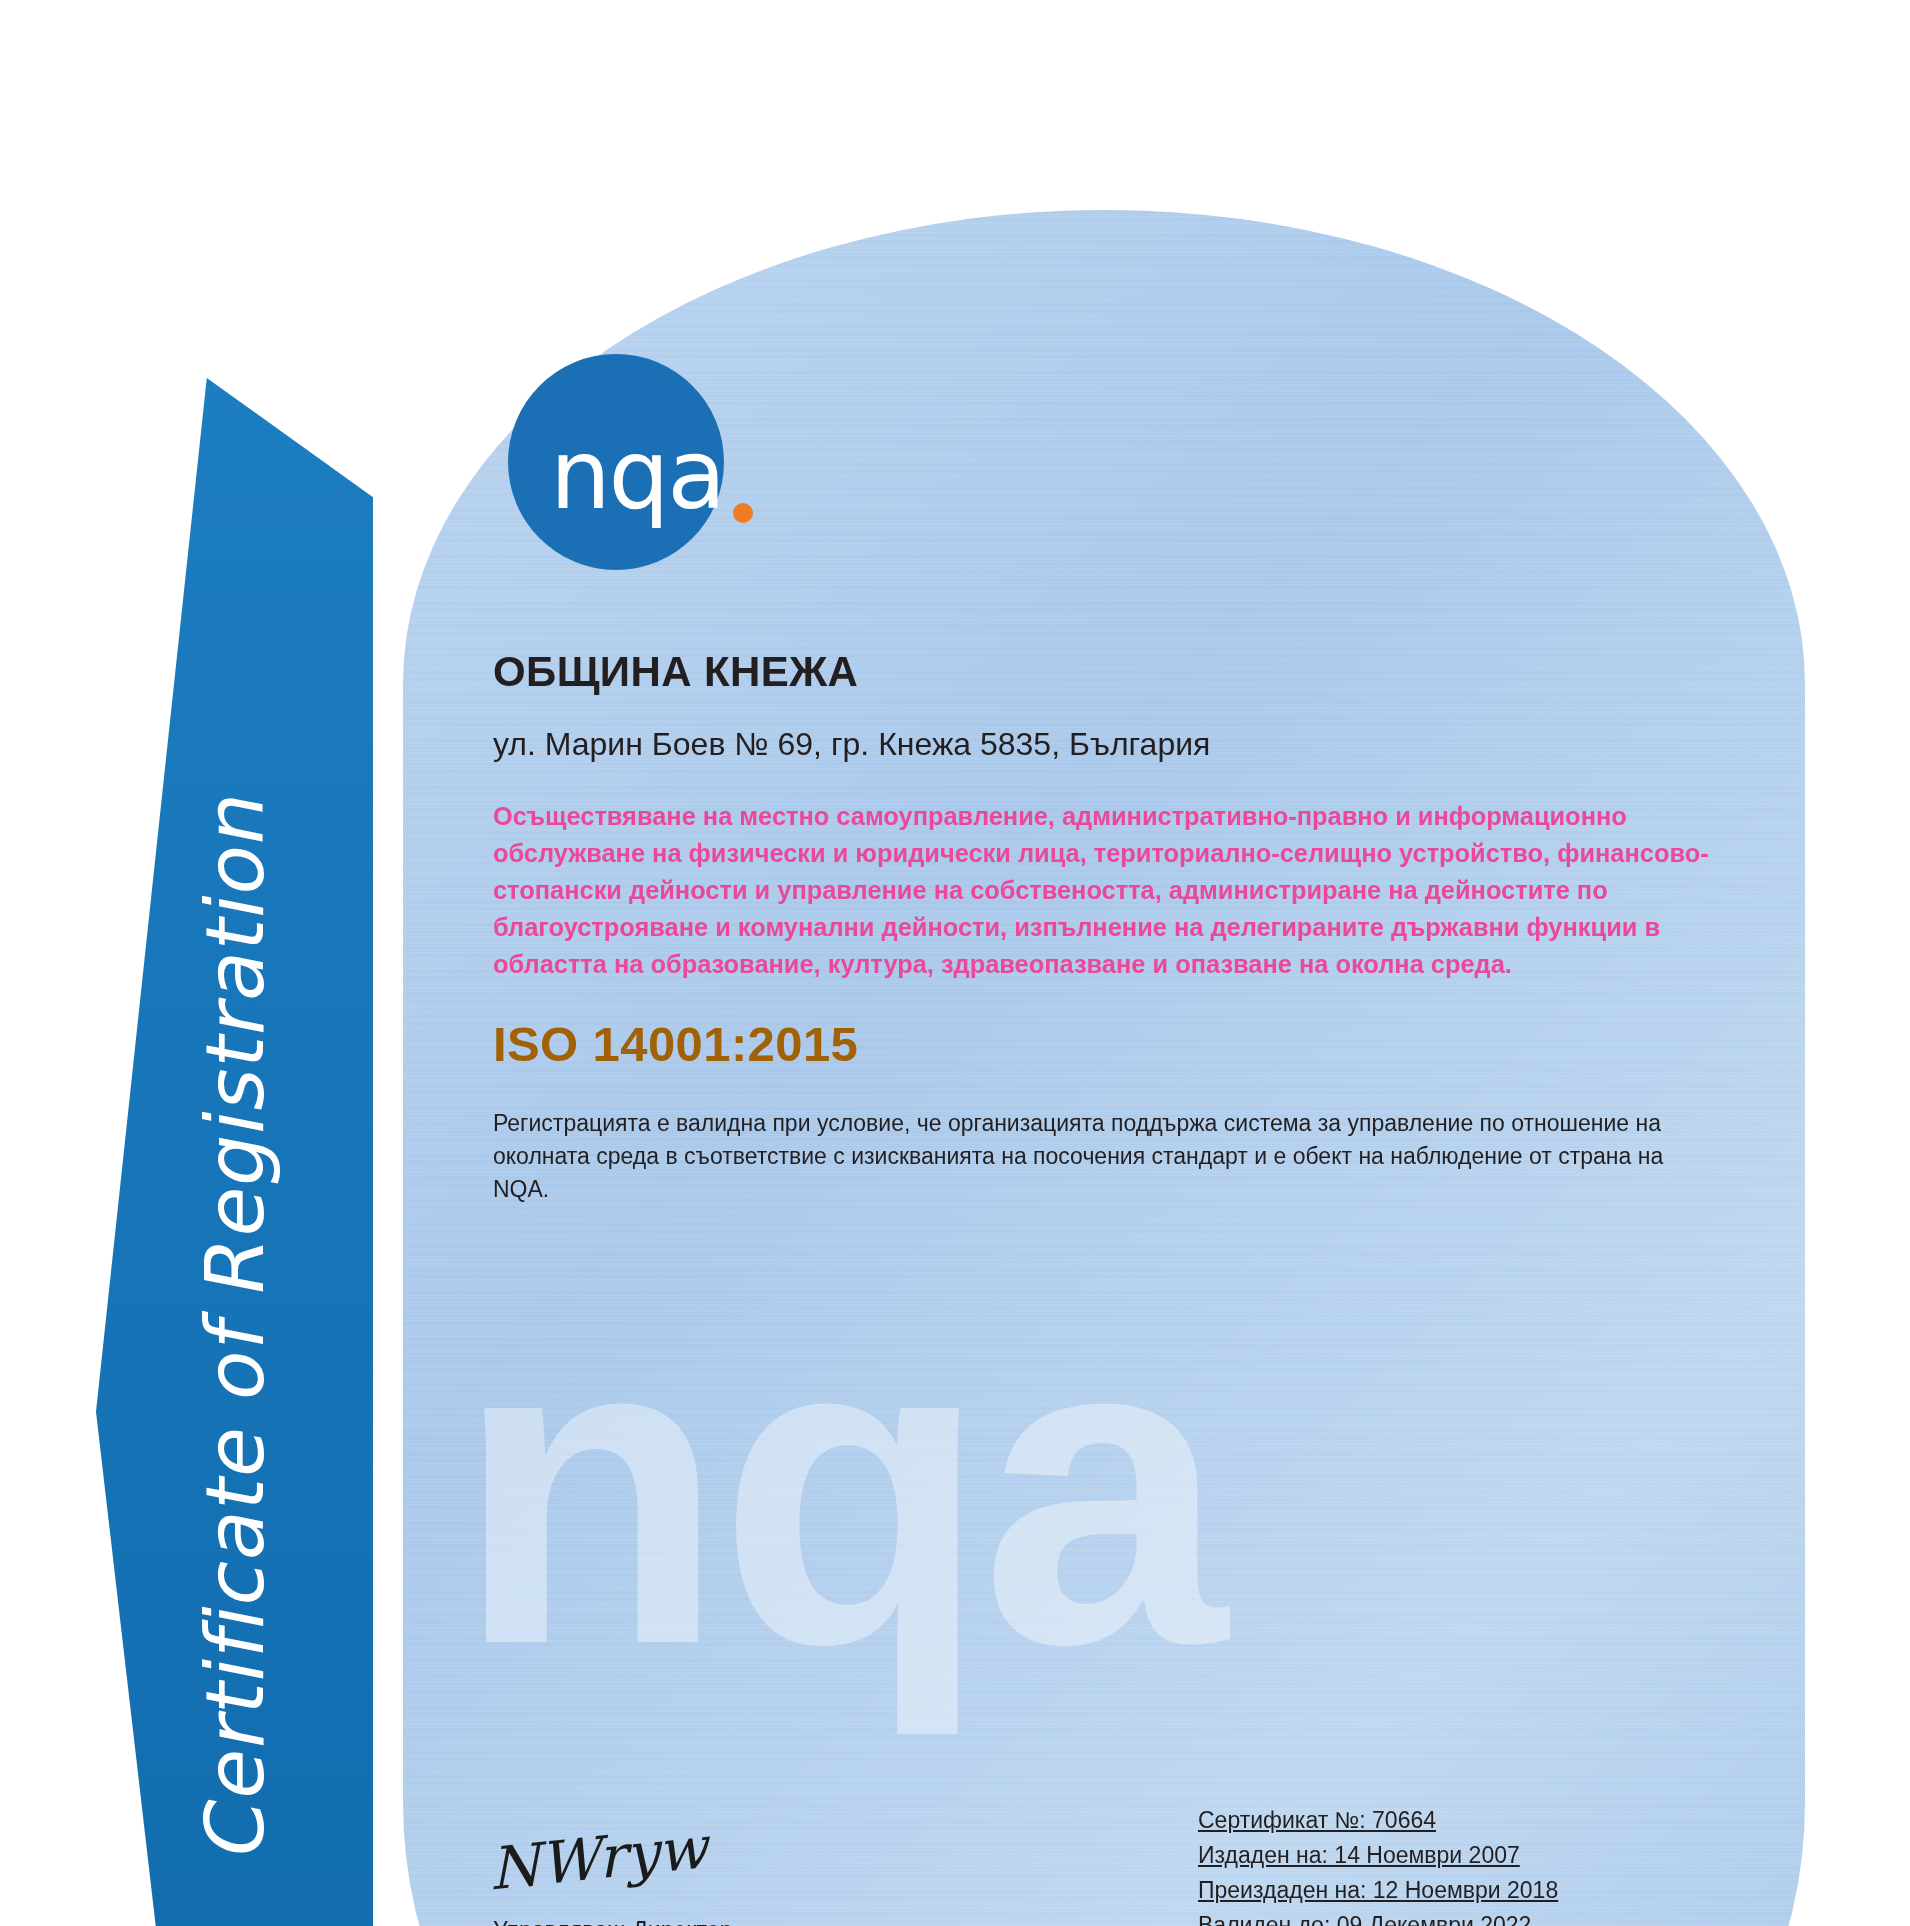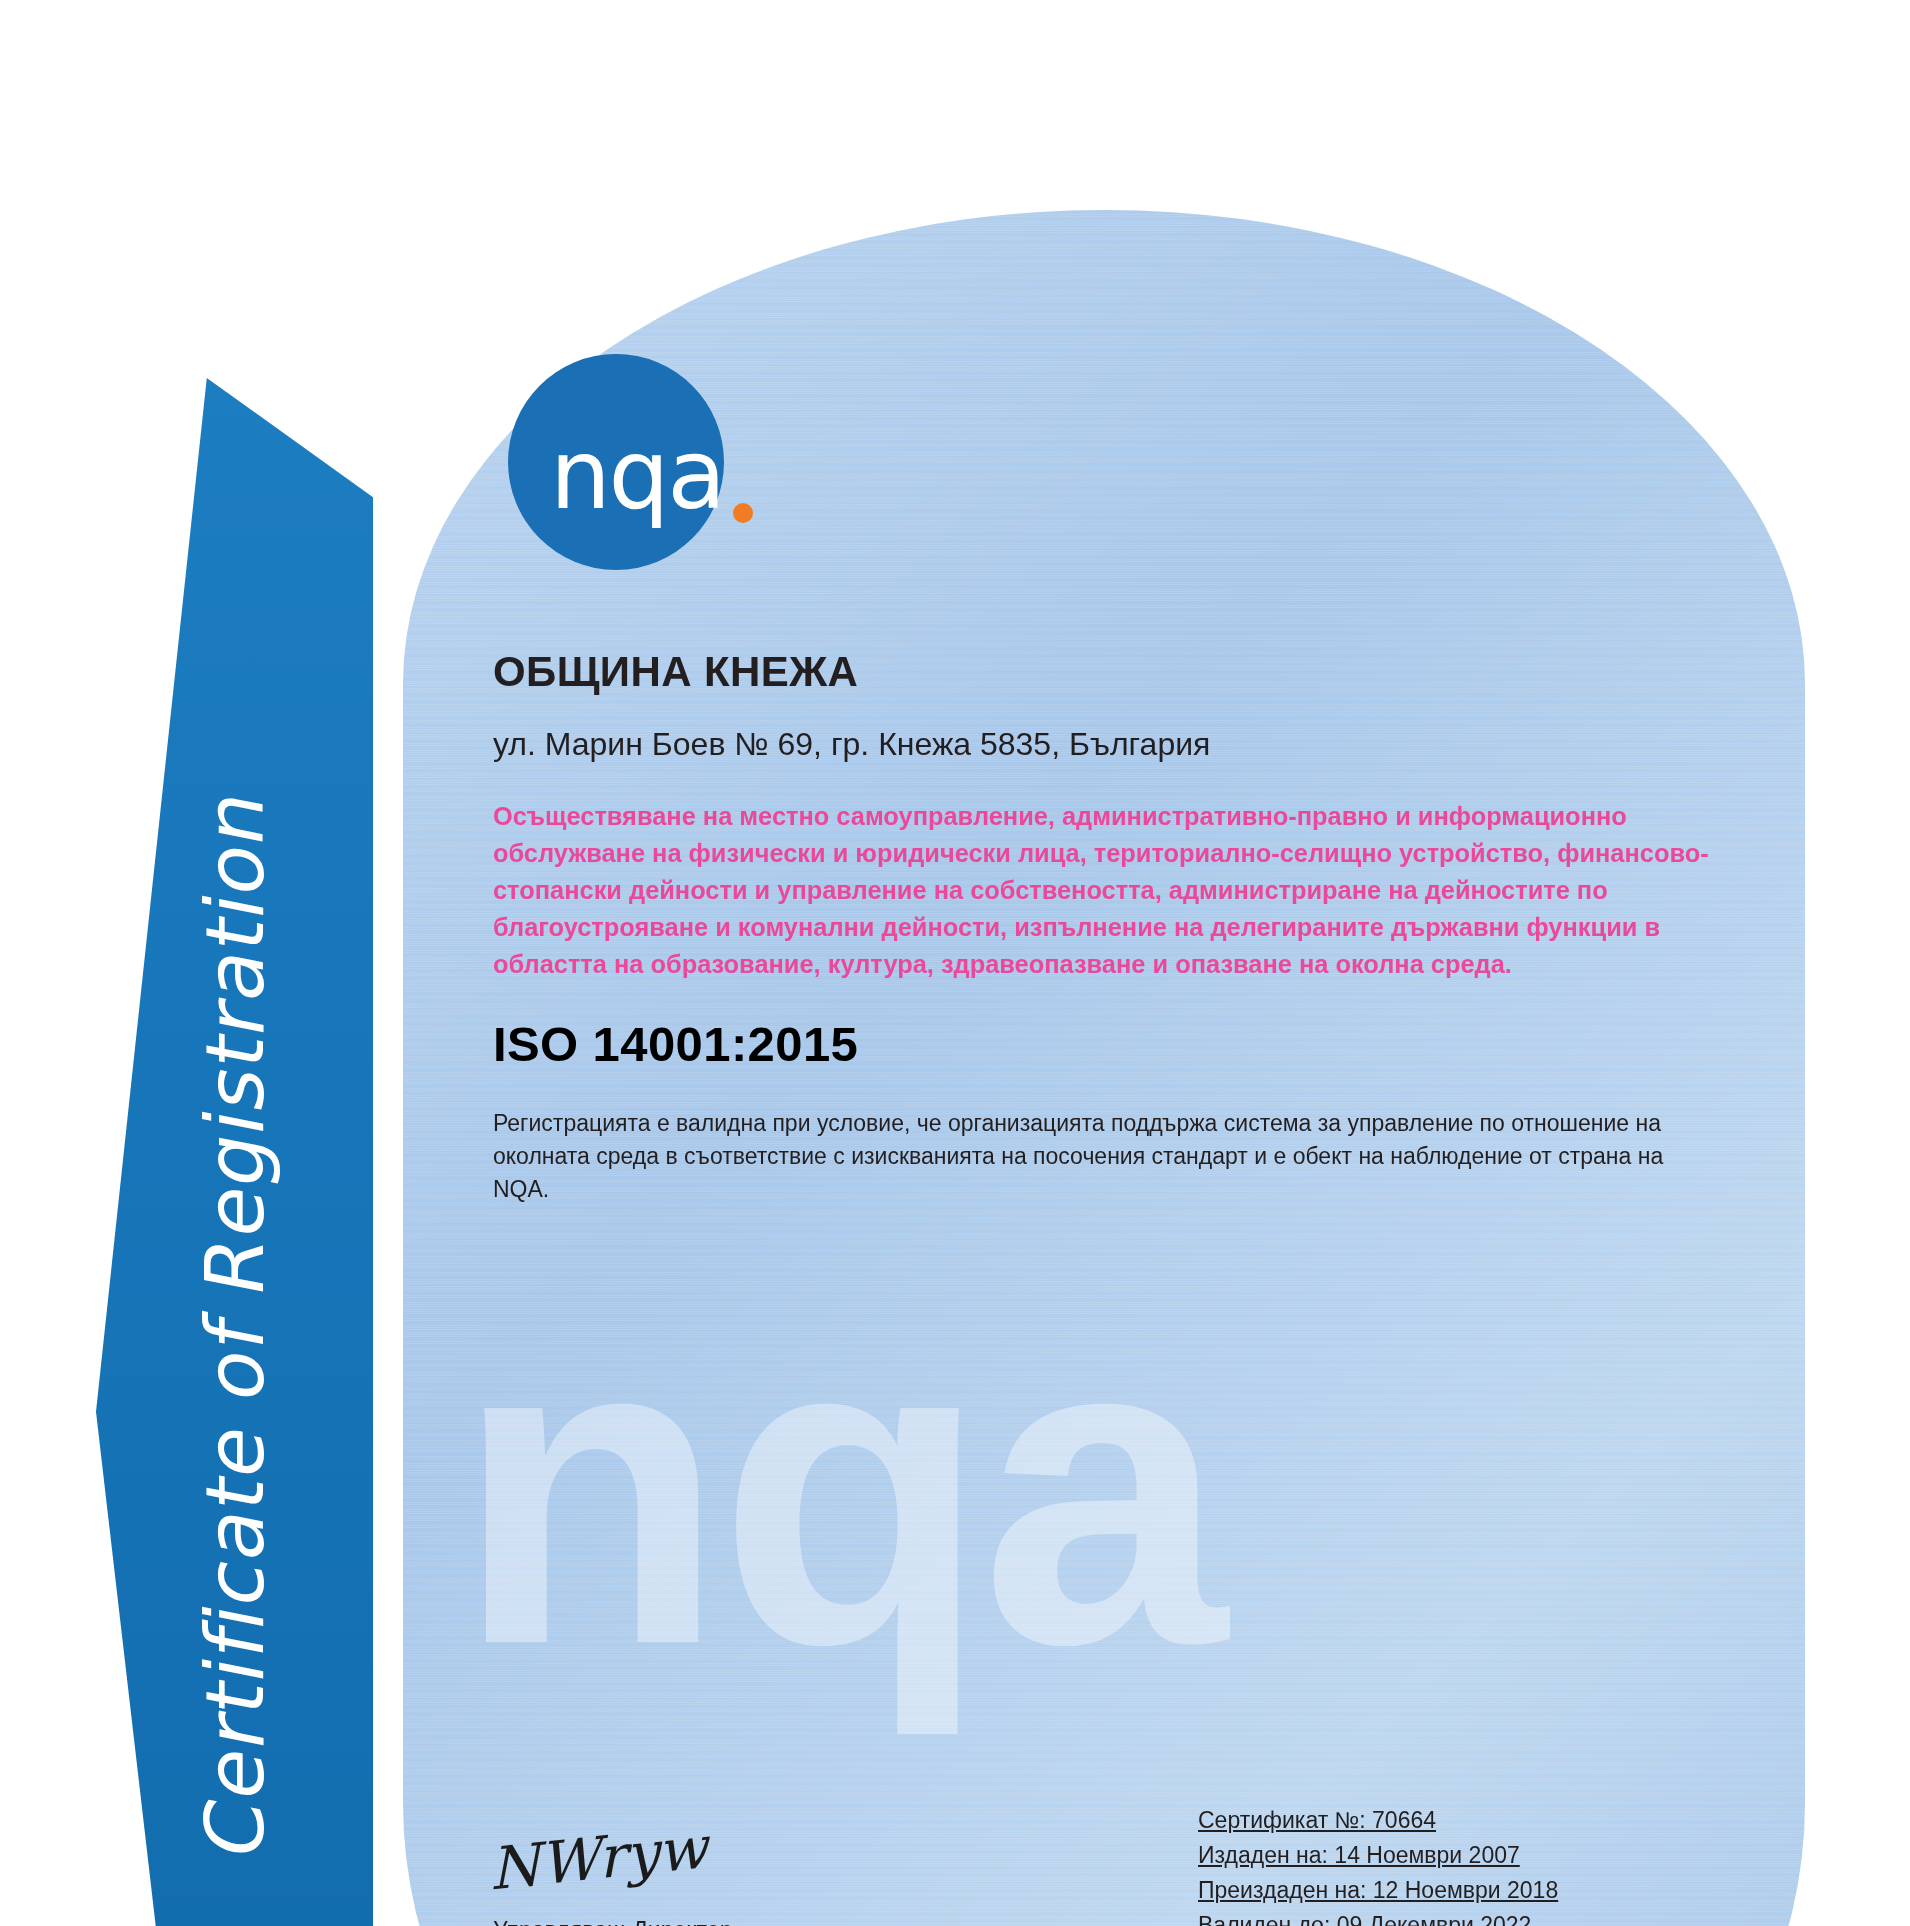--- a/index.html
+++ b/index.html
@@ -161,21 +161,21 @@
     font-size: 24px;
     margin: 32px 0 0 0;
     line-height: 1.35;
     color: #231f20;
   }
   .standard {
     font-size: 49px;
     font-weight: 700;
     margin: 33px 0 0 0;
     letter-spacing: 0.4px;
-    color: #000000;
+    color: #a16207;
   }
   .validity {
     font-size: 23px;
     line-height: 1.42;
     margin: 35px 0 0 0;
     color: #231f20;
     max-width: 1213px;
   }
 
   

